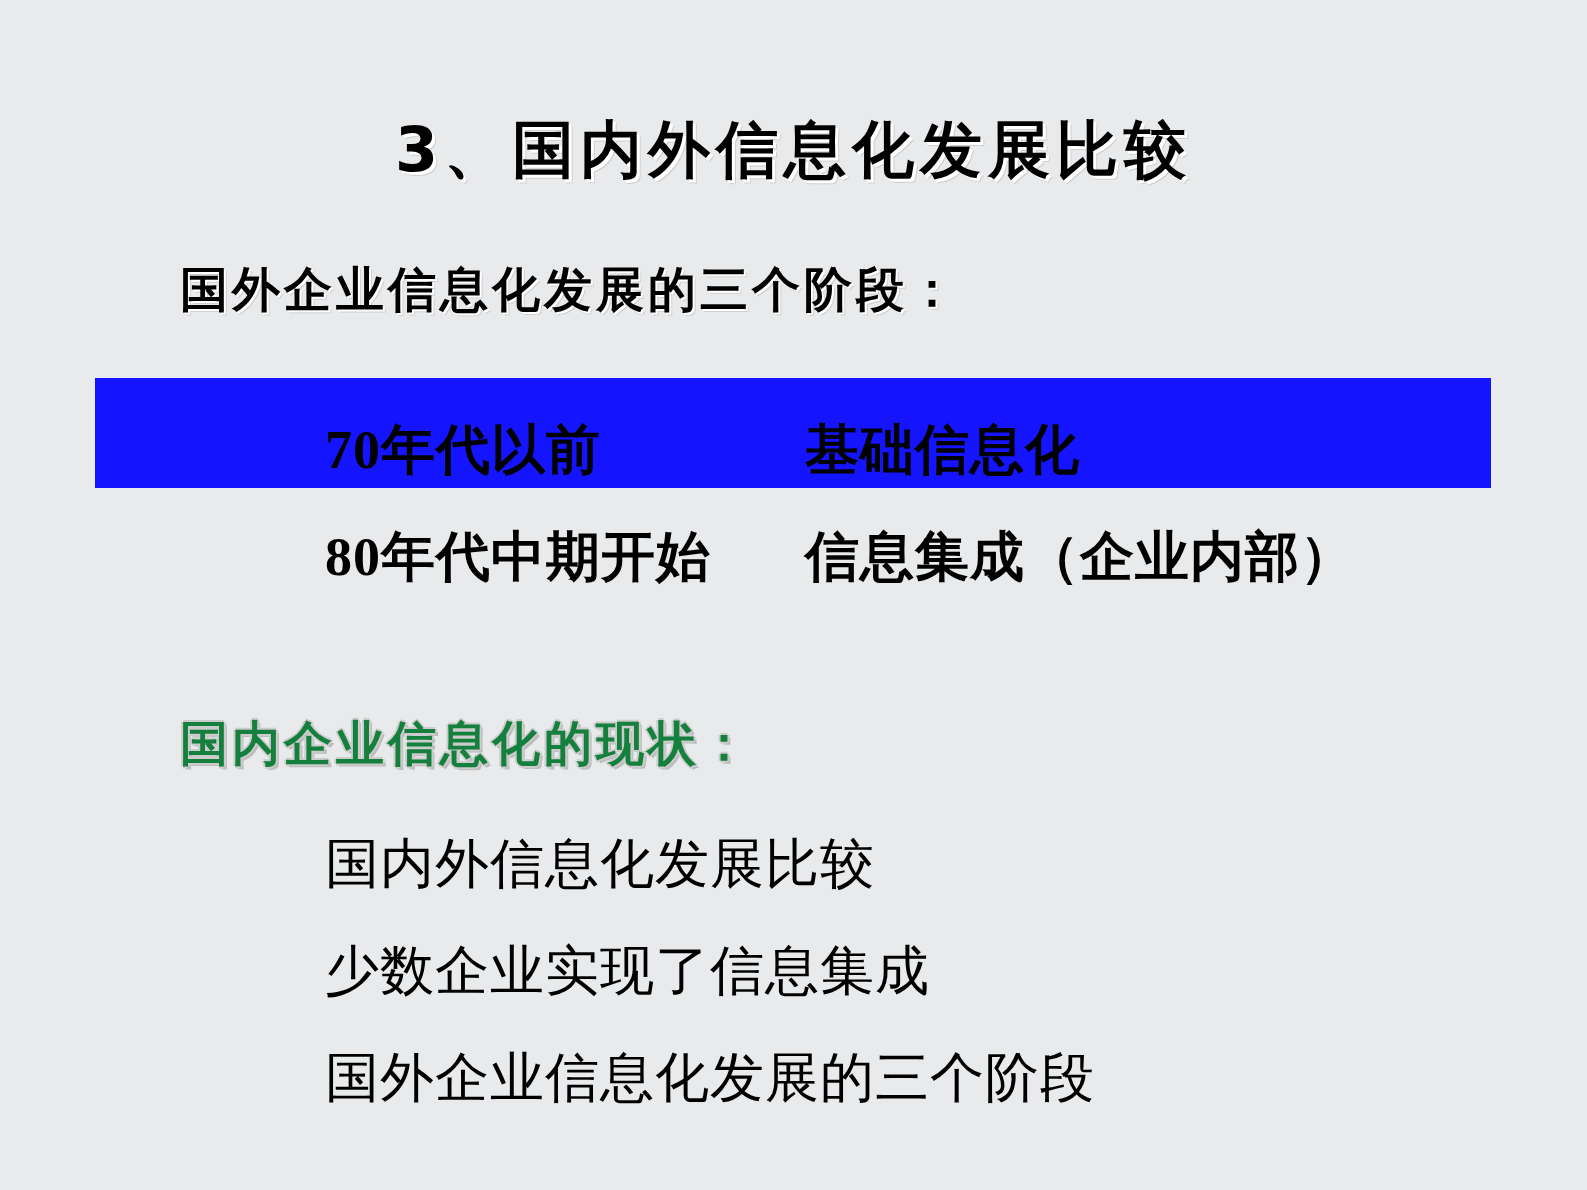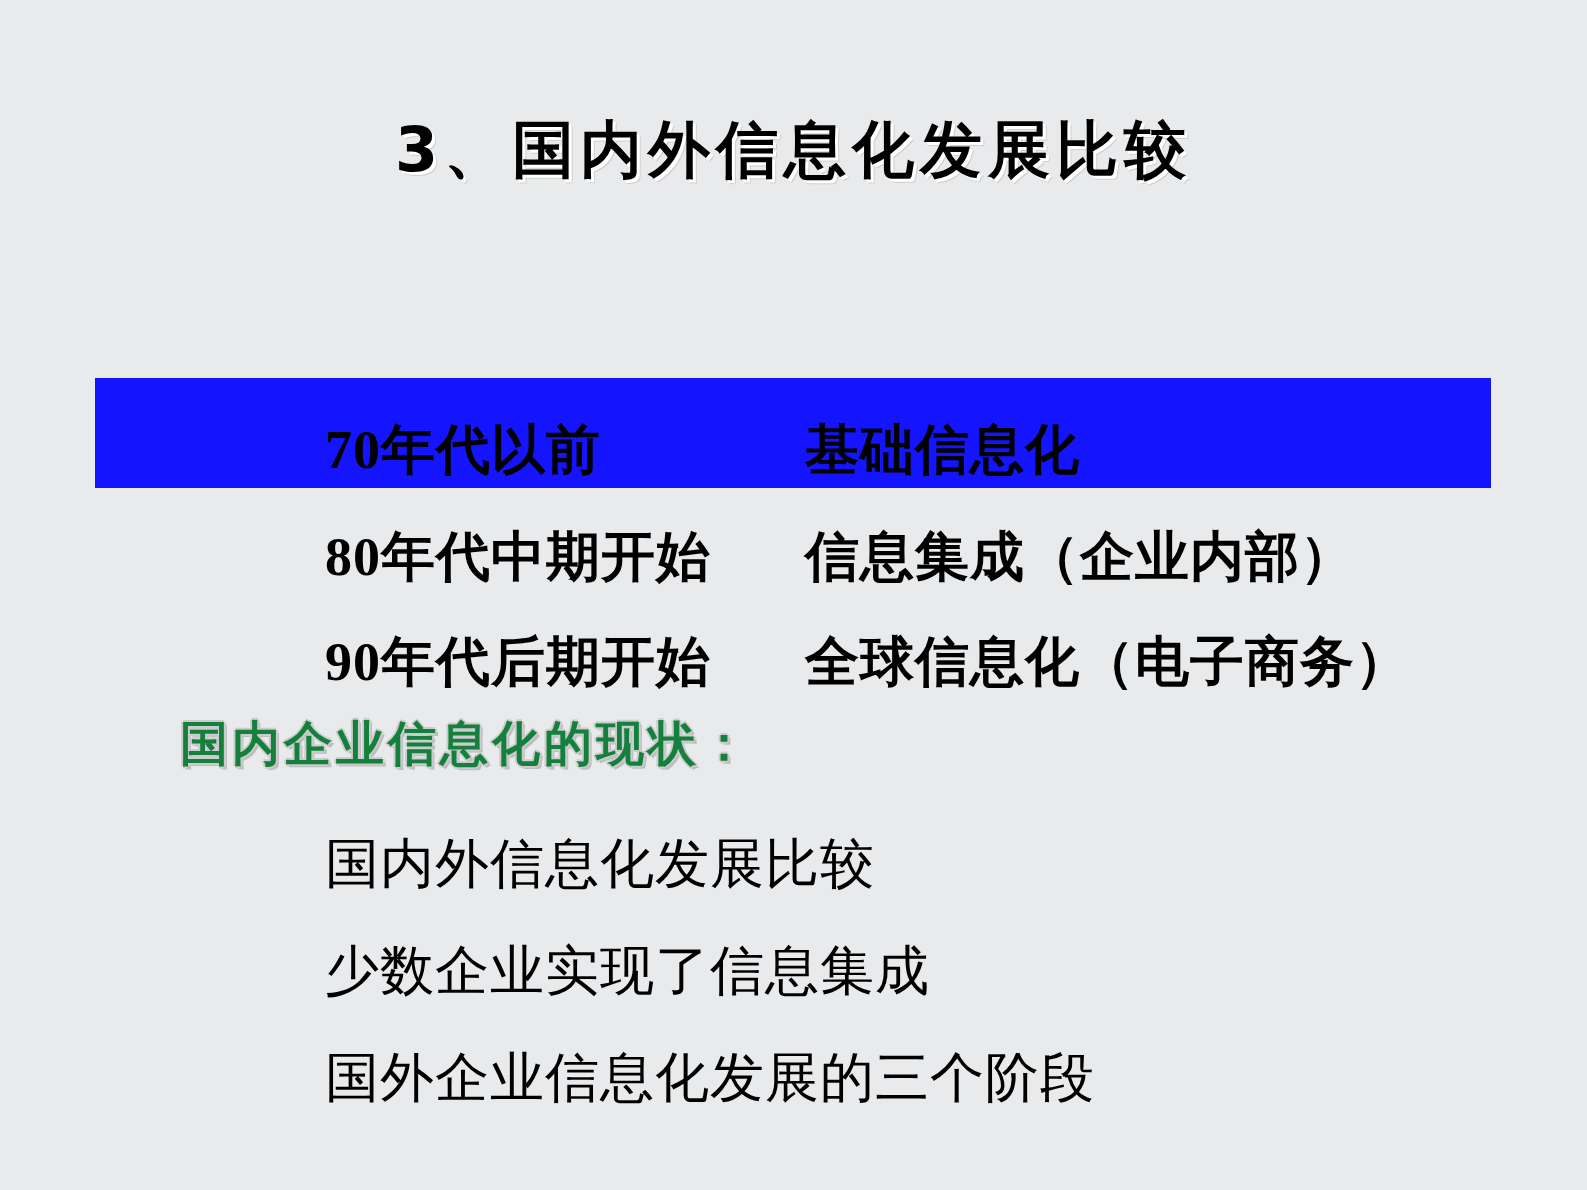--- a/index.html
+++ b/index.html
@@ -122,34 +122,32 @@
   #status-1 { top: 935px; }
   #status-2 { top: 1042px; }
 </style>
 </head>
 <body>
 
 <div class="slide">
 
   <div class="slide-title">3、国内外信息化发展比较</div>
 
+  <div class="section-heading" id="heading-abroad">国外企业信息化发展的三个阶段：</div>
 
   <div class="highlight-band"></div>
 
   <div class="stage-row" id="stage-0">
     <span class="period">70年代以前</span><span class="desc">基础信息化</span>
   </div>
 
   <div class="stage-row" id="stage-1">
     <span class="period">80年代中期开始</span><span class="desc">信息集成（企业内部）</span>
   </div>
 
-  <div class="stage-row" id="stage-2">
-    <span class="period">90年代后期开始</span><span class="desc">全球信息化（电子商务）</span>
-  </div>
 
   <div class="section-heading-yellow">国内企业信息化的现状：</div>
 
   <div class="status-row" id="status-0">国内外信息化发展比较</div>
   <div class="status-row" id="status-1">少数企业实现了信息集成</div>
   <div class="status-row" id="status-2">国外企业信息化发展的三个阶段</div>
 
 </div>
 
 </body></html>

